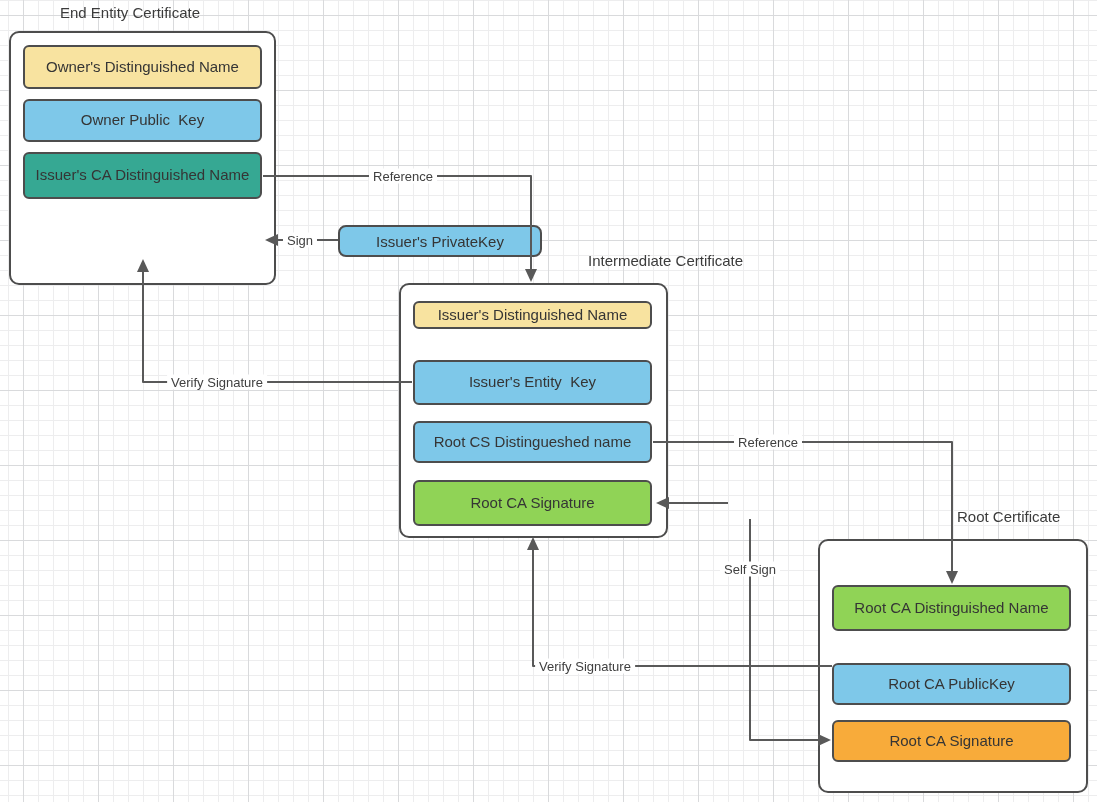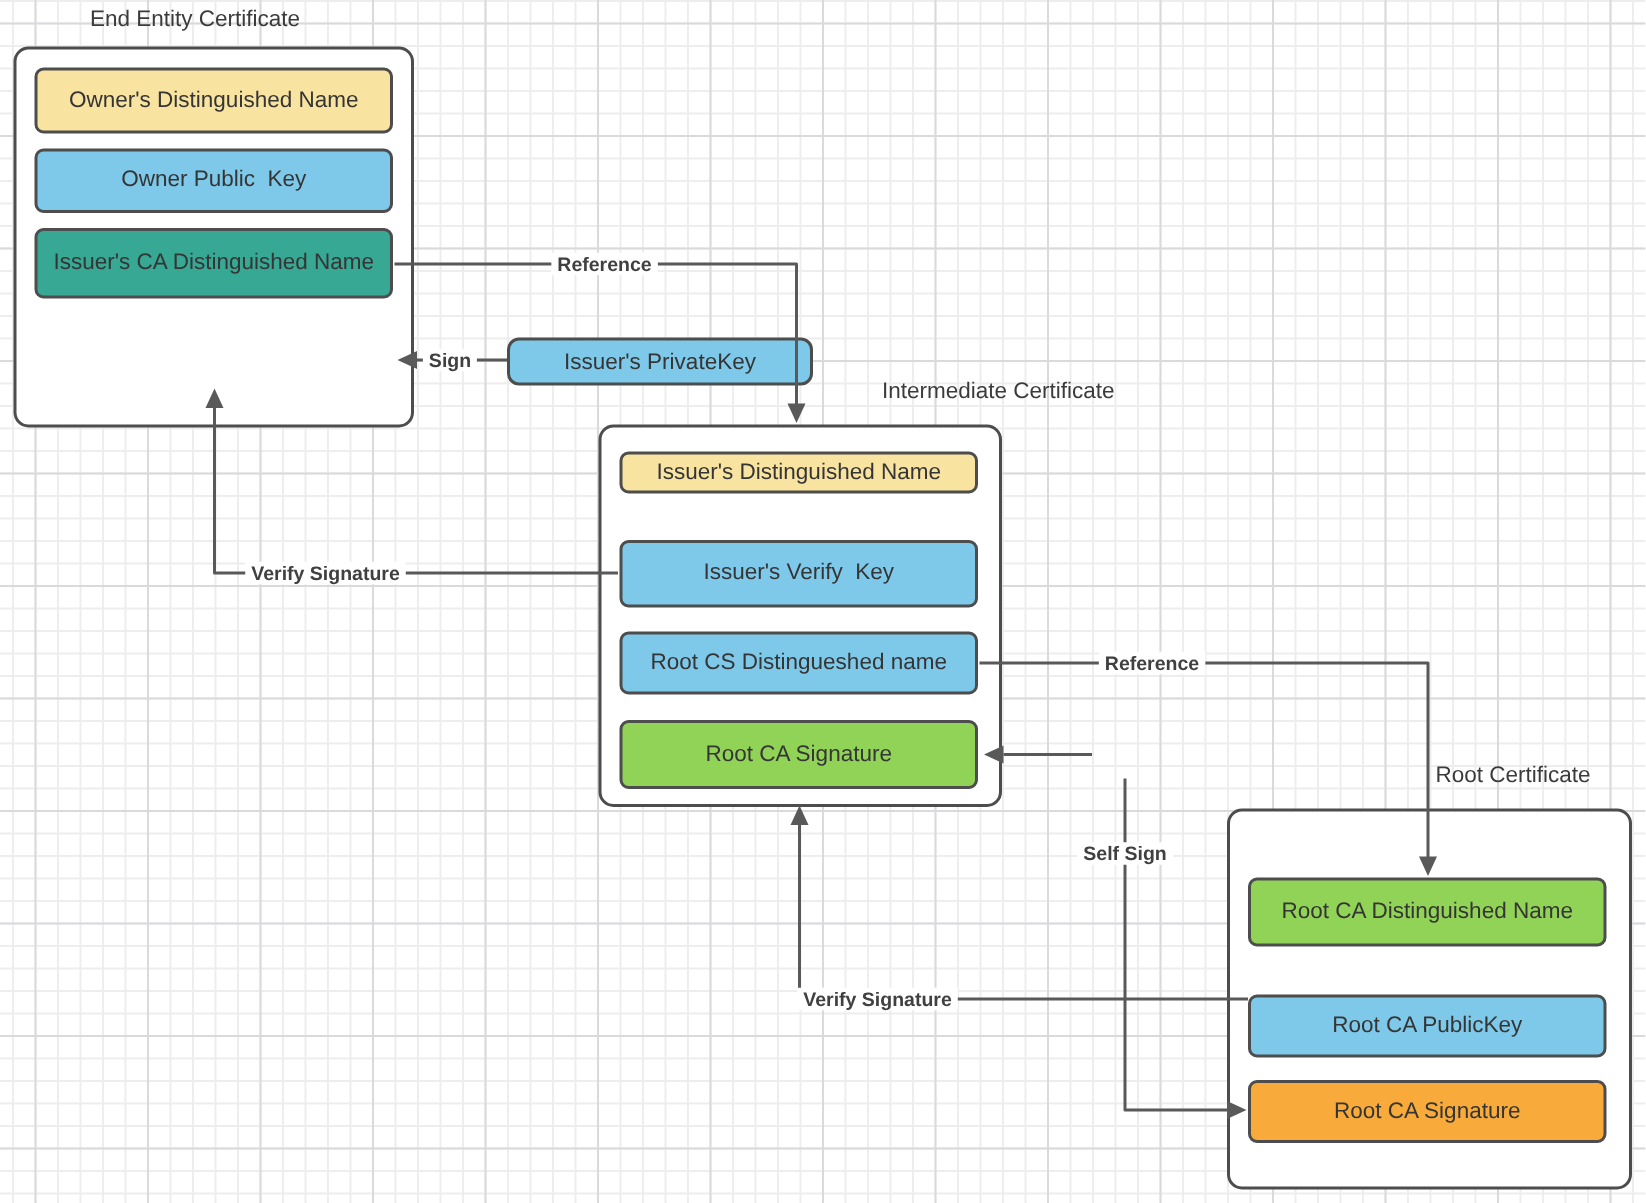--- a/index.html
+++ b/index.html
@@ -69,21 +69,21 @@
     stroke-linejoin:round;
   }
   #wires polygon{
     fill:#595959;
     stroke:none;
   }
   .wire-label{
     position:absolute;
     transform:translate(-50%,-50%);
     font-size:13px;
-    font-weight:bold;
+    font-weight:normal;
     color:#404040;
     background:#ffffff;
     padding:0 4px;
     white-space:nowrap;
   }
 </style>
 </head>
 <body>
 
 <div id="canvas">
@@ -94,21 +94,21 @@
 
   <div class="group-title" style="left:130px;top:4px;transform:translateX(-50%);">End Entity Certificate</div>
   <div class="group-title" style="left:588px;top:252px;">Intermediate Certificate</div>
   <div class="group-title" style="left:957px;top:508px;text-align:center;">Root Certificate</div>
 
   <div class="field" style="left: 23px; top: 45px; width: 239px; height: 44px; background-color: rgb(248, 227, 160);">Owner's Distinguished Name</div>
   <div class="field" style="left: 23px; top: 152px; width: 239px; height: 47px; background-color: rgb(54, 168, 147);">Issuer's CA Distinguished Name</div>
   <div class="field" style="left: 23px; top: 99px; width: 239px; height: 43px; background-color: rgb(126, 200, 233);">Owner Public  Key</div>
 
   <div class="field" style="left: 413px; top: 301px; width: 239px; height: 28px; background-color: rgb(248, 227, 160);">Issuer's Distinguished Name</div>
-  <div class="field" style="left: 413px; top: 360px; width: 239px; height: 45px; background-color: rgb(126, 200, 233);">Issuer's Verify  Key</div>
+  <div class="field" style="left: 413px; top: 360px; width: 239px; height: 45px; background-color: rgb(126, 200, 233);">Issuer's Entity  Key</div>
   <div class="field" style="left: 413px; top: 421px; width: 239px; height: 42px; background-color: rgb(126, 200, 233);">Root CS Distingueshed name</div>
   <div class="field" style="left: 413px; top: 480px; width: 239px; height: 46px; background-color: rgb(144, 211, 86);">Root CA Signature</div>
 
   <div class="field" style="left: 832px; top: 585px; width: 239px; height: 46px; background-color: rgb(144, 211, 86);">Root CA Distinguished Name</div>
   <div class="field" style="left: 832px; top: 646px; width: 239px; height: 42px; background-color: rgb(126, 200, 233); margin-top: 17px;">Root CA PublicKey</div>
   <div class="field" style="left: 832px; top: 720px; width: 239px; height: 42px; background-color: rgb(248, 171, 58);">Root CA Signature</div>
 
   <div class="key-box" style="left: 338px; top: 225px; width: 204px; height: 32px; background-color: rgb(126, 200, 233);">Issuer's PrivateKey</div>
 
   <svg id="wires" viewBox="0 0 1097 802">

